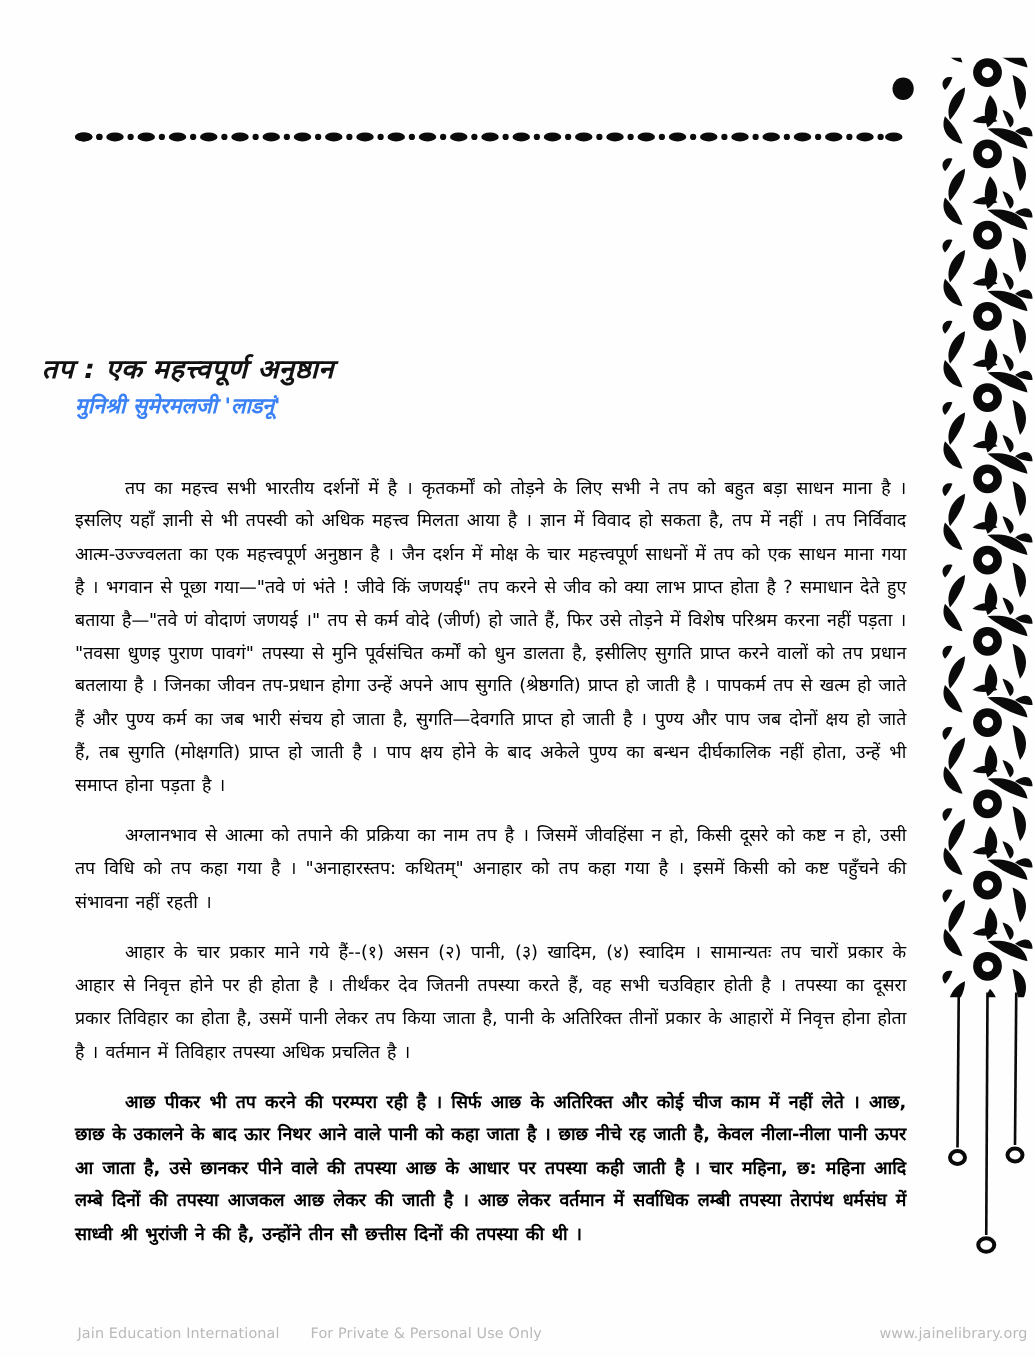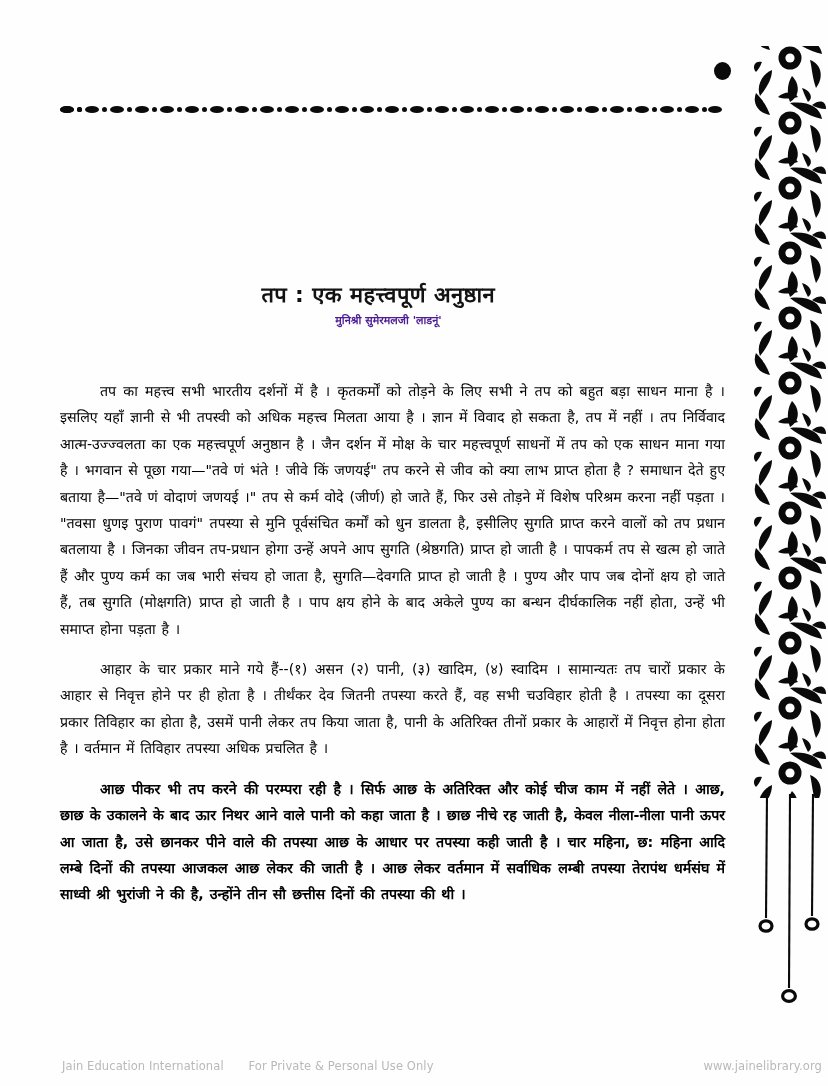--- a/index.html
+++ b/index.html
@@ -55,36 +55,37 @@
     width: 76px;
     height: 240px;
   }
 
   
   .head-block {
     position: absolute;
     left: 60px;
     top: 282px;
     width: 663px;
-    text-align: center;
+    text-align: left;
+    font-style: italic;
   }
   .doc-title {
     font-size: 21px;
     font-weight: 700;
     letter-spacing: 0.4px;
     color: #121212;
     line-height: 1.25;
     margin: 0;
     transform: scaleX(1.04);
     transform-origin: right center;
   }
   .doc-author {
-    font-size: 11px;
+    font-size: 17px;
     font-weight: 700;
-    color: #4c1d95;
+    color: #3b82f6;
     line-height: 1.3;
     margin: 6px 0 0 0;
     padding-right: 6px;
   }
   .doc-subtitle {
     font-size: 14px;
     font-weight: 400;
     color: #232323;
     line-height: 1.3;
     margin: 5px 0 0 0;
@@ -226,20 +227,21 @@
     </svg>
   </div>
 
   <div class="head-block">
     <div class="doc-title">तप : एक महत्त्वपूर्ण अनुष्ठान</div>
     <div class="doc-author">मुनिश्री सुमेरमलजी 'लाडनूं'</div>
   </div>
 
   <div class="body-block">
     <p class="para">तप का महत्त्व सभी भारतीय दर्शनों में है । कृतकर्मों को तोड़ने के लिए सभी ने तप को बहुत बड़ा साधन माना है । इसलिए यहाँ ज्ञानी से भी तपस्वी को अधिक महत्त्व मिलता आया है । ज्ञान में विवाद हो सकता है, तप में नहीं । तप निर्विवाद आत्म-उज्ज्वलता का एक महत्त्वपूर्ण अनुष्ठान है । जैन दर्शन में मोक्ष के चार महत्त्वपूर्ण साधनों में तप को एक साधन माना गया है । भगवान से पूछा गया—"तवे णं भंते ! जीवे किं जणयई" तप करने से जीव को क्या लाभ प्राप्त होता है ? समाधान देते हुए बताया है—"तवे णं वोदाणं जणयई ।" तप से कर्म वोदे (जीर्ण) हो जाते हैं, फिर उसे तोड़ने में विशेष परिश्रम करना नहीं पड़ता । "तवसा धुणइ पुराण पावगं" तपस्या से मुनि पूर्वसंचित कर्मों को धुन डालता है, इसीलिए सुगति प्राप्त करने वालों को तप प्रधान बतलाया है । जिनका जीवन तप-प्रधान होगा उन्हें अपने आप सुगति (श्रेष्ठगति) प्राप्त हो जाती है । पापकर्म तप से खत्म हो जाते हैं और पुण्य कर्म का जब भारी संचय हो जाता है, सुगति—देवगति प्राप्त हो जाती है । पुण्य और पाप जब दोनों क्षय हो जाते हैं, तब सुगति (मोक्षगति) प्राप्त हो जाती है । पाप क्षय होने के बाद अकेले पुण्य का बन्धन दीर्घकालिक नहीं होता, उन्हें भी समाप्त होना पड़ता है ।</p>
+    <p class="para">अग्लानभाव से आत्मा को तपाने की प्रक्रिया का नाम तप है । जिसमें जीवहिंसा न हो, किसी दूसरे को कष्ट न हो, उसी तप विधि को तप कहा गया है । "अनाहारस्तप: कथितम्" अनाहार को तप कहा गया है । इसमें किसी को कष्ट पहुँचने की संभावना नहीं रहती ।</p>
     <p class="para">आहार के चार प्रकार माने गये हैं--(१) असन (२) पानी, (३) खादिम, (४) स्वादिम । सामान्यतः तप चारों प्रकार के आहार से निवृत्त होने पर ही होता है । तीर्थंकर देव जितनी तपस्या करते हैं, वह सभी चउविहार होती है । तपस्या का दूसरा प्रकार तिविहार का होता है, उसमें पानी लेकर तप किया जाता है, पानी के अतिरिक्त तीनों प्रकार के आहारों में निवृत्त होना होता है । वर्तमान में तिविहार तपस्या अधिक प्रचलित है ।</p>
     <p class="para">आछ पीकर भी तप करने की परम्परा रही है । सिर्फ आछ के अतिरिक्त और कोई चीज काम में नहीं लेते । आछ, छाछ के उकालने के बाद ऊार निथर आने वाले पानी को कहा जाता है । छाछ नीचे रह जाती है, केवल नीला-नीला पानी ऊपर आ जाता है, उसे छानकर पीने वाले की तपस्या आछ के आधार पर तपस्या कही जाती है । चार महिना, छ: महिना आदि लम्बे दिनों की तपस्या आजकल आछ लेकर की जाती है । आछ लेकर वर्तमान में सर्वाधिक लम्बी तपस्या तेरापंथ धर्मसंघ में साध्वी श्री भुरांजी ने की है, उन्होंने तीन सौ छत्तीस दिनों की तपस्या की थी ।</p>
   </div>
 
   <div class="footer">
     <span class="footer-left">Jain Education International</span>
     <span class="footer-mid">For Private &amp; Personal Use Only</span>
     <span class="footer-right">www.jainelibrary.org</span>
   </div>
 

